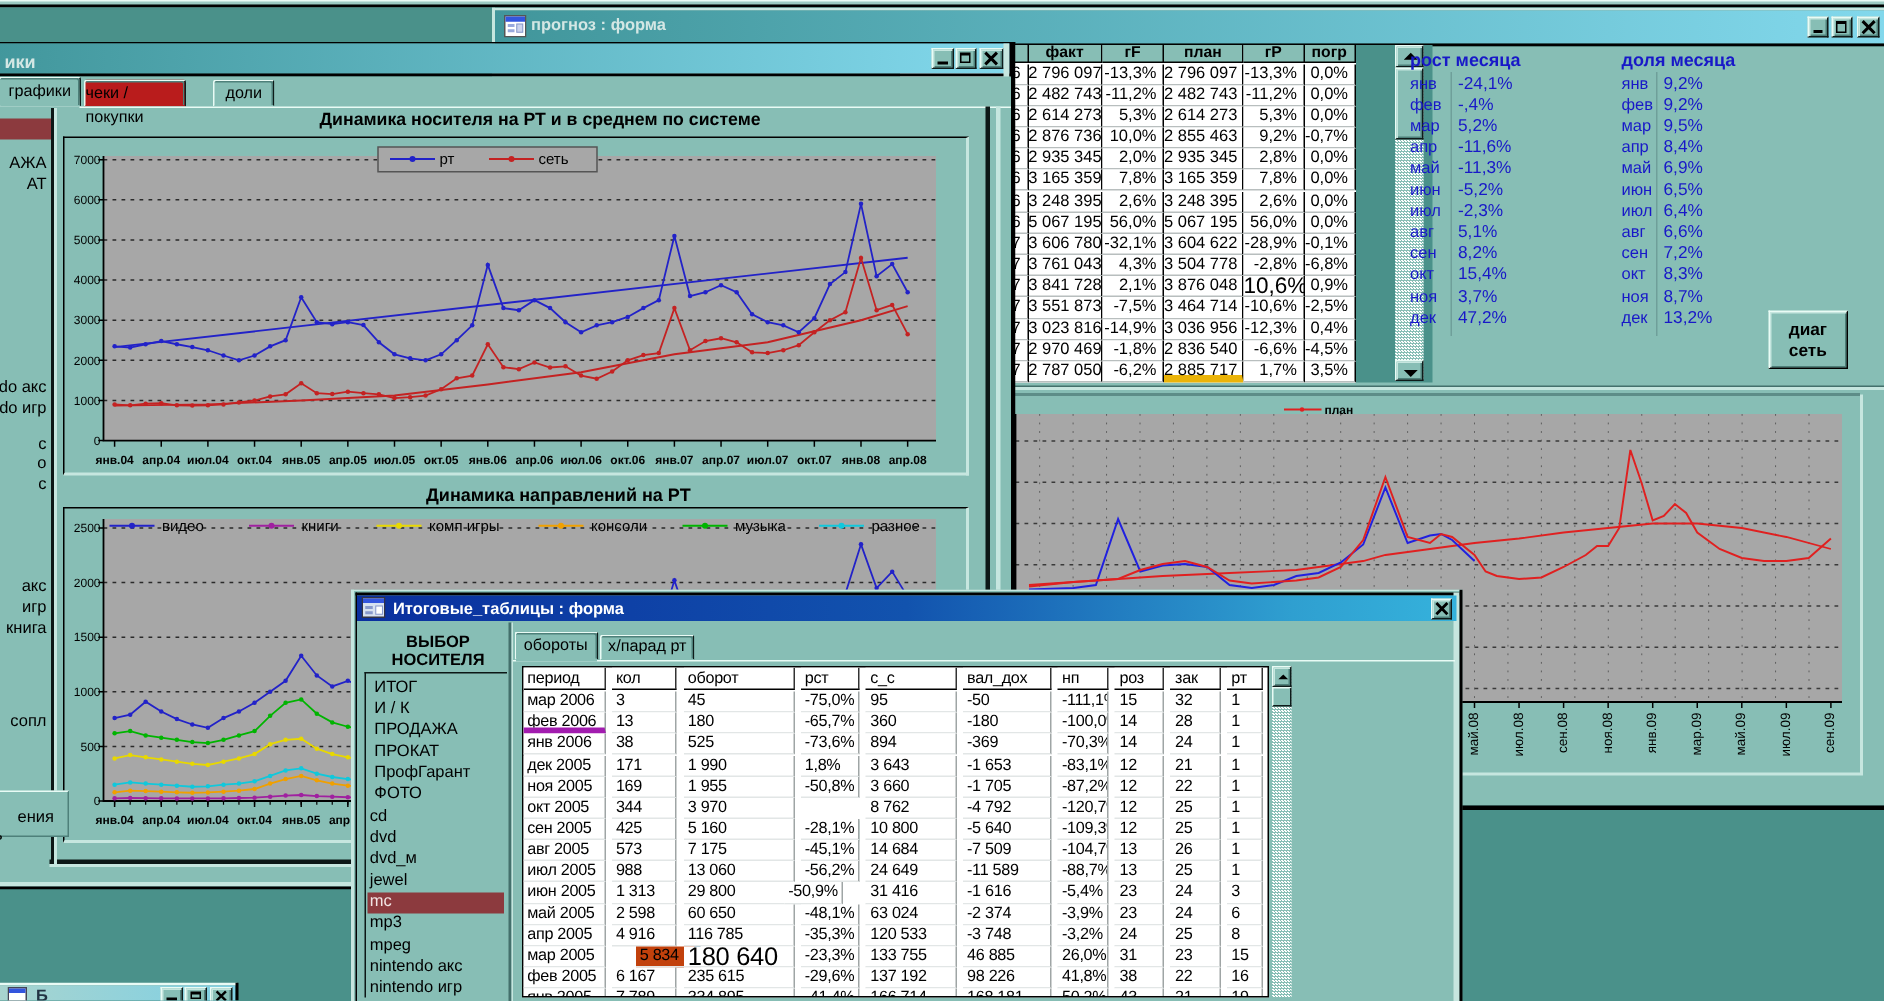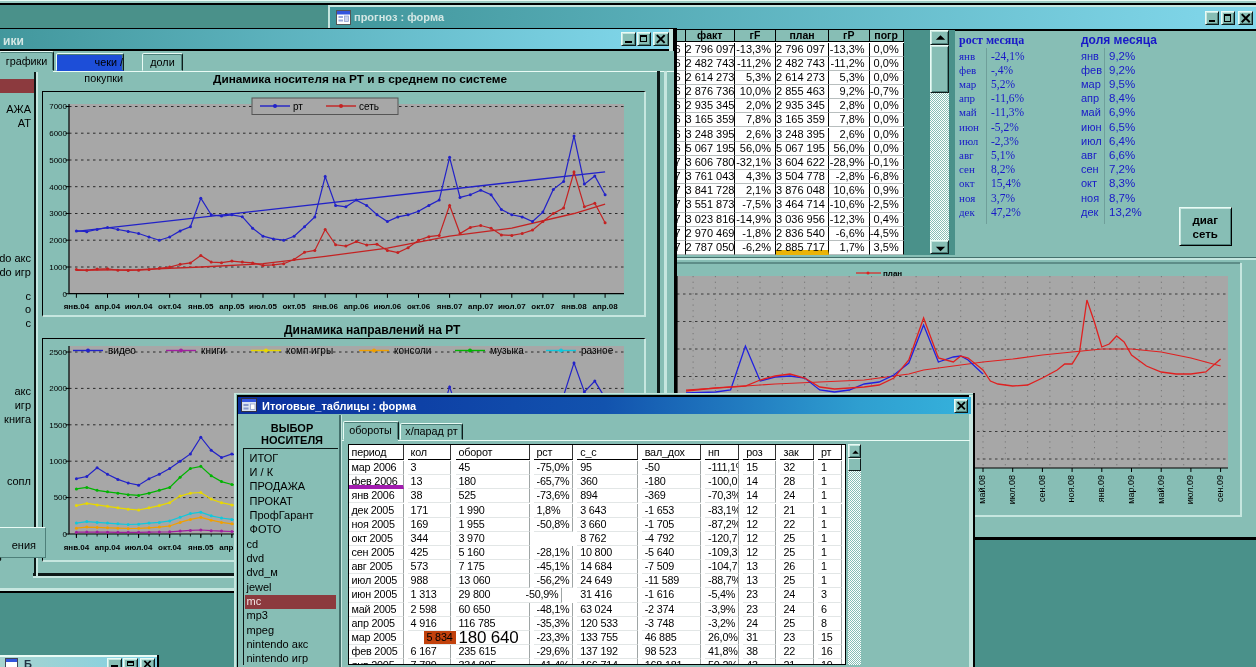--- a/index.html
+++ b/index.html
@@ -99,21 +99,21 @@
       <div style="position:absolute;left:0.0px;top:140.0px;width:85.5px;height:14.2px;padding-right:4px;background:#fff;border-right:1px solid #000;border-bottom:1px solid #b8bebe;font-size:11px;text-align:right;line-height:13.5px;color:#000;white-space:nowrap">7</div>
       <div style="position:absolute;left:85.5px;top:140.0px;width:49.5px;height:14.2px;padding-right:4px;background:#fff;border-right:1px solid #000;border-bottom:1px solid #b8bebe;font-size:11px;text-align:right;line-height:13.5px;color:#000;white-space:nowrap">3 761 043</div>
       <div style="position:absolute;left:135.0px;top:140.0px;width:41.0px;height:14.2px;padding-right:4px;background:#fff;border-right:1px solid #000;border-bottom:1px solid #b8bebe;font-size:11px;text-align:right;line-height:13.5px;color:#000;white-space:nowrap">4,3%</div>
       <div style="position:absolute;left:176.0px;top:140.0px;width:53.0px;height:14.2px;padding-right:4px;background:#fff;border-right:1px solid #000;border-bottom:1px solid #b8bebe;font-size:11px;text-align:right;line-height:13.5px;color:#000;white-space:nowrap">3 504 778</div>
       <div style="position:absolute;left:229.0px;top:140.0px;width:40.6px;height:14.2px;padding-right:4px;background:#fff;border-right:1px solid #000;border-bottom:1px solid #b8bebe;font-size:11px;text-align:right;line-height:13.5px;color:#000;white-space:nowrap">-2,8%</div>
       <div style="position:absolute;left:269.6px;top:140.0px;width:34.1px;height:14.2px;padding-right:4px;background:#fff;border-right:1px solid #000;border-bottom:1px solid #b8bebe;font-size:11px;text-align:right;line-height:13.5px;color:#000;white-space:nowrap">-6,8%</div>
       <div style="position:absolute;left:0.0px;top:154.2px;width:85.5px;height:14.2px;padding-right:4px;background:#fff;border-right:1px solid #000;border-bottom:1px solid #b8bebe;font-size:11px;text-align:right;line-height:13.5px;color:#000;white-space:nowrap">7</div>
       <div style="position:absolute;left:85.5px;top:154.2px;width:49.5px;height:14.2px;padding-right:4px;background:#fff;border-right:1px solid #000;border-bottom:1px solid #b8bebe;font-size:11px;text-align:right;line-height:13.5px;color:#000;white-space:nowrap">3 841 728</div>
       <div style="position:absolute;left:135.0px;top:154.2px;width:41.0px;height:14.2px;padding-right:4px;background:#fff;border-right:1px solid #000;border-bottom:1px solid #b8bebe;font-size:11px;text-align:right;line-height:13.5px;color:#000;white-space:nowrap">2,1%</div>
       <div style="position:absolute;left:176.0px;top:154.2px;width:53.0px;height:14.2px;padding-right:4px;background:#fff;border-right:1px solid #000;border-bottom:1px solid #b8bebe;font-size:11px;text-align:right;line-height:13.5px;color:#000;white-space:nowrap">3 876 048</div>
-      <div style="position:absolute;left:229.0px;top:154.2px;width:40.6px;height:14.2px;padding-right:4px;background:#fff;border-right:1px solid #000;border-bottom:1px solid #b8bebe;font-size:11px;text-align:right;line-height:13.5px;color:#000;white-space:nowrap">10,6%</div>
+      <div style="position:absolute;left:229.0px;top:154.2px;width:40.6px;height:14.2px;padding-right:4px;background:#fff;border-right:1px solid #000;border-bottom:1px solid #b8bebe;font-size:15px;text-align:right;line-height:13.5px;color:#000;white-space:nowrap">10,6%</div>
       <div style="position:absolute;left:269.6px;top:154.2px;width:34.1px;height:14.2px;padding-right:4px;background:#fff;border-right:1px solid #000;border-bottom:1px solid #b8bebe;font-size:11px;text-align:right;line-height:13.5px;color:#000;white-space:nowrap">0,9%</div>
       <div style="position:absolute;left:0.0px;top:168.4px;width:85.5px;height:14.2px;padding-right:4px;background:#fff;border-right:1px solid #000;border-bottom:1px solid #b8bebe;font-size:11px;text-align:right;line-height:13.5px;color:#000;white-space:nowrap">7</div>
       <div style="position:absolute;left:85.5px;top:168.4px;width:49.5px;height:14.2px;padding-right:4px;background:#fff;border-right:1px solid #000;border-bottom:1px solid #b8bebe;font-size:11px;text-align:right;line-height:13.5px;color:#000;white-space:nowrap">3 551 873</div>
       <div style="position:absolute;left:135.0px;top:168.4px;width:41.0px;height:14.2px;padding-right:4px;background:#fff;border-right:1px solid #000;border-bottom:1px solid #b8bebe;font-size:11px;text-align:right;line-height:13.5px;color:#000;white-space:nowrap">-7,5%</div>
       <div style="position:absolute;left:176.0px;top:168.4px;width:53.0px;height:14.2px;padding-right:4px;background:#fff;border-right:1px solid #000;border-bottom:1px solid #b8bebe;font-size:11px;text-align:right;line-height:13.5px;color:#000;white-space:nowrap">3 464 714</div>
       <div style="position:absolute;left:229.0px;top:168.4px;width:40.6px;height:14.2px;padding-right:4px;background:#fff;border-right:1px solid #000;border-bottom:1px solid #b8bebe;font-size:11px;text-align:right;line-height:13.5px;color:#000;white-space:nowrap">-10,6%</div>
       <div style="position:absolute;left:269.6px;top:168.4px;width:34.1px;height:14.2px;padding-right:4px;background:#fff;border-right:1px solid #000;border-bottom:1px solid #b8bebe;font-size:11px;text-align:right;line-height:13.5px;color:#000;white-space:nowrap">-2,5%</div>
       <div style="position:absolute;left:0.0px;top:182.5px;width:85.5px;height:14.2px;padding-right:4px;background:#fff;border-right:1px solid #000;border-bottom:1px solid #b8bebe;font-size:11px;text-align:right;line-height:13.5px;color:#000;white-space:nowrap">7</div>
       <div style="position:absolute;left:85.5px;top:182.5px;width:49.5px;height:14.2px;padding-right:4px;background:#fff;border-right:1px solid #000;border-bottom:1px solid #b8bebe;font-size:11px;text-align:right;line-height:13.5px;color:#000;white-space:nowrap">3 023 816</div>
       <div style="position:absolute;left:135.0px;top:182.5px;width:41.0px;height:14.2px;padding-right:4px;background:#fff;border-right:1px solid #000;border-bottom:1px solid #b8bebe;font-size:11px;text-align:right;line-height:13.5px;color:#000;white-space:nowrap">-14,9%</div>
@@ -136,21 +136,21 @@
     <div style="position:absolute;left:602.0px;top:25.5px;width:19.0px;height:224.0px;">
       <div style="position:absolute;left:0;top:0;width:19px;height:224px;background-image:conic-gradient(#ffffff 25%,#87beb5 0 50%,#ffffff 0 75%,#87beb5 0);background-size:2px 2px"></div>
       <div style="position:absolute;left:0px;top:0px;width:19px;height:14.5px;background:#87beb5;border:1px solid;border-color:#e9fbf5 #0e1b1a #0e1b1a #e9fbf5;box-shadow:inset 1px 1px 0 #c6e6df, inset -1px -1px 0 #4e807a"><svg width="19" height="14.5" viewBox="0 0 18 14">
           <path d="M4.5,8.5 L9,4 L13.5,8.5 Z" fill="#000"></path>
         </svg></div>
       <div style="position:absolute;left:0;top:14.5px;width:19px;height:48px;background:#87beb5;border:1px solid;border-color:#e9fbf5 #0e1b1a #0e1b1a #e9fbf5;box-shadow:inset 1px 1px 0 #c6e6df, inset -1px -1px 0 #4e807a"></div>
       <div style="position:absolute;left:0px;top:209.5px;width:19px;height:14.5px;background:#87beb5;border:1px solid;border-color:#e9fbf5 #0e1b1a #0e1b1a #e9fbf5;box-shadow:inset 1px 1px 0 #c6e6df, inset -1px -1px 0 #4e807a"><svg width="19" height="14.5" viewBox="0 0 18 14">
           <path d="M4.5,5.5 L13.5,5.5 L9,10 Z" fill="#000"></path>
         </svg></div>
     </div>
-    <div style="position:absolute;left:631.0px;top:28.5px;width:120.0px;height:195.0px;font-family:Liberation Serif, serif;">
+    <div style="position:absolute;left:612px;top:28.5px;width:120.0px;height:195.0px;">
       <div style="position:absolute;left:0;top:0;font-size:12px;font-weight:bold;color:#1818c8">рост месяца</div>
       <div style="position:absolute;left:27px;top:15px;width:1px;height:176px;background:#6f9f9a"></div>
       <div style="position:absolute;left:0;top:16.5px;font-size:11px;color:#1818c8">янв</div>
       <div style="position:absolute;left:32px;top:16.5px;font-size:11.5px;color:#1818c8;white-space:nowrap">-24,1%</div>
       <div style="position:absolute;left:0;top:30.7px;font-size:11px;color:#1818c8">фев</div>
       <div style="position:absolute;left:32px;top:30.7px;font-size:11.5px;color:#1818c8;white-space:nowrap">-,4%</div>
       <div style="position:absolute;left:0;top:44.9px;font-size:11px;color:#1818c8">мар</div>
       <div style="position:absolute;left:32px;top:44.9px;font-size:11.5px;color:#1818c8;white-space:nowrap">5,2%</div>
       <div style="position:absolute;left:0;top:59.1px;font-size:11px;color:#1818c8">апр</div>
       <div style="position:absolute;left:32px;top:59.1px;font-size:11.5px;color:#1818c8;white-space:nowrap">-11,6%</div>
@@ -292,21 +292,21 @@
     </div>
     <div style="position:absolute;left:665px;top:4px;width:15.5px;height:14px;background:#87beb5;border:1px solid;border-color:#e9fbf5 #0e1b1a #0e1b1a #e9fbf5;box-shadow:inset 1px 1px 0 #c6e6df, inset -1px -1px 0 #4e807a">
       <svg style="position:absolute;left:1px;top:1px" width="11.5" height="10" viewBox="0 0 10 9">
         <path d="M1.5,1 L8.5,8 M8.5,1 L1.5,8" stroke="#000" stroke-width="1.8"></path>
       </svg>
     </div>
     <div style="position:absolute;left:680.5px;top:1.5px;width:4px;height:565.5px;background:#c6e6df"></div>
     <div style="position:absolute;left:684.5px;top:0px;width:4.5px;height:565.5px;background:#000"></div>
     <div style="position:absolute;left:0;top:23px;width:686px;height:540.0px;background:#87beb5"></div>
     <div style="position:absolute;left:11px;top:23.5px;width:55px;height:20px;background:#87beb5;border:1px solid;border-color:#e9fbf5 #0e1b1a transparent #e9fbf5;border-radius:2px 2px 0 0;box-shadow:inset -1px 1px 0 #4e807a;font-size:10.8px;text-align:center;line-height:18px;color:#000">графики</div>
-    <div style="position:absolute;left:68px;top:25.5px;width:68px;height:18px;background:#1d4ed8;border:1px solid;border-color:#e9fbf5 #0e1b1a transparent #e9fbf5;border-radius:2px 2px 0 0;box-shadow:inset -1px 1px 0 #4e807a;font-size:10.8px;text-align:right;line-height:16px;color:#000">чеки / покупки</div>
+    <div style="position:absolute;left:68px;top:25.5px;width:68px;height:18px;background:#b91c1c;border:1px solid;border-color:#e9fbf5 #0e1b1a transparent #e9fbf5;border-radius:2px 2px 0 0;box-shadow:inset -1px 1px 0 #4e807a;font-size:10.8px;text-align:left;line-height:16px;color:#000">чеки / покупки</div>
     <div style="position:absolute;left:154px;top:25.5px;width:41px;height:18px;background:#87beb5;border:1px solid;border-color:#e9fbf5 #0e1b1a transparent #e9fbf5;border-radius:2px 2px 0 0;box-shadow:inset -1px 1px 0 #4e807a;font-size:10.8px;text-align:center;line-height:16px;color:#000">доли</div>
     <div style="position:absolute;left:0;top:43.5px;width:686px;height:1px;background:#e9fbf5"></div>
     <div style="position:absolute;left:12px;top:43.5px;width:53px;height:1px;background:#87beb5"></div>
     <div style="position:absolute;left:668.5px;top:43.3px;width:3.5px;height:505.2px;background:#0d1817"></div>
     <div style="position:absolute;left:45px;top:545.5px;width:627px;height:3px;background:#0d1817"></div>
     <div style="position:absolute;left:675.5px;top:43.3px;width:3px;height:507px;background:#c6e6df"></div>
     <div style="position:absolute;left:45px;top:548.5px;width:633.5px;height:2px;background:#c6e6df"></div>
     <div style="position:absolute;left:225px;top:44.5px;width:291px;height:12px;font-size:11.8px;font-weight:bold;color:#000;white-space:nowrap">Динамика носителя на РТ и в среднем по системе</div>
     <div style="position:absolute;left:296px;top:295.5px;width:160px;height:12px;font-size:12px;font-weight:bold;color:#000;white-space:nowrap">Динамика направлений на РТ</div>
     <div style="position:absolute;left:54px;top:63.5px;width:603.5px;height:225.5px;border:1.5px solid #000;border-right:2px solid #c6e6df;border-bottom:2px solid #c6e6df;background:#87beb5">
@@ -1147,21 +1147,21 @@
       <div style="position:absolute;left:293.2px;top:185.9px;width:59.3px;height:14.16px;background:#fff;border-right:1px solid #9fa5a5;border-bottom:1px solid #e2e6e6;padding-left:3px;font-size:10.8px;letter-spacing:-0.2px;line-height:13.5px;color:#000;white-space:nowrap;overflow:hidden">46 885</div>
       <div style="position:absolute;left:356.5px;top:185.9px;width:34.3px;height:14.16px;background:#fff;border-right:1px solid #9fa5a5;border-bottom:1px solid #e2e6e6;padding-left:3px;font-size:10.8px;letter-spacing:-0.2px;line-height:13.5px;color:#000;white-space:nowrap;overflow:hidden">26,0%</div>
       <div style="position:absolute;left:394.8px;top:185.9px;width:33.1px;height:14.16px;background:#fff;border-right:1px solid #9fa5a5;border-bottom:1px solid #e2e6e6;padding-left:3px;font-size:10.8px;letter-spacing:-0.2px;line-height:13.5px;color:#000;white-space:nowrap;overflow:hidden">31</div>
       <div style="position:absolute;left:431.9px;top:185.9px;width:33.5px;height:14.16px;background:#fff;border-right:1px solid #9fa5a5;border-bottom:1px solid #e2e6e6;padding-left:3px;font-size:10.8px;letter-spacing:-0.2px;line-height:13.5px;color:#000;white-space:nowrap;overflow:hidden">23</div>
       <div style="position:absolute;left:469.4px;top:185.9px;width:24.6px;height:14.16px;background:#fff;border-right:1px solid #9fa5a5;border-bottom:1px solid #e2e6e6;padding-left:3px;font-size:10.8px;letter-spacing:-0.2px;line-height:13.5px;color:#000;white-space:nowrap;overflow:hidden">15</div>
       <div style="position:absolute;left:0.0px;top:200.1px;width:55.1px;height:14.16px;background:#fff;border-right:1px solid #9fa5a5;border-bottom:1px solid #e2e6e6;padding-left:3px;font-size:10.8px;letter-spacing:-0.2px;line-height:13.5px;color:#000;white-space:nowrap;overflow:hidden">фев 2005</div>
       <div style="position:absolute;left:59.1px;top:200.1px;width:43.9px;height:14.16px;background:#fff;border-right:1px solid #9fa5a5;border-bottom:1px solid #e2e6e6;padding-left:3px;font-size:10.8px;letter-spacing:-0.2px;line-height:13.5px;color:#000;white-space:nowrap;overflow:hidden">6 167</div>
       <div style="position:absolute;left:107.0px;top:200.1px;width:74.0px;height:14.16px;background:#fff;border-right:1px solid #9fa5a5;border-bottom:1px solid #e2e6e6;padding-left:3px;font-size:10.8px;letter-spacing:-0.2px;line-height:13.5px;color:#000;white-space:nowrap;overflow:hidden">235 615</div>
       <div style="position:absolute;left:185.0px;top:200.1px;width:39.7px;height:14.16px;background:#fff;border-right:1px solid #9fa5a5;border-bottom:1px solid #e2e6e6;padding-left:3px;font-size:10.8px;letter-spacing:-0.2px;line-height:13.5px;color:#000;white-space:nowrap;overflow:hidden">-29,6%</div>
       <div style="position:absolute;left:228.7px;top:200.1px;width:60.5px;height:14.16px;background:#fff;border-right:1px solid #9fa5a5;border-bottom:1px solid #e2e6e6;padding-left:3px;font-size:10.8px;letter-spacing:-0.2px;line-height:13.5px;color:#000;white-space:nowrap;overflow:hidden">137 192</div>
-      <div style="position:absolute;left:293.2px;top:200.1px;width:59.3px;height:14.16px;background:#fff;border-right:1px solid #9fa5a5;border-bottom:1px solid #e2e6e6;padding-left:3px;font-size:10.8px;letter-spacing:-0.2px;line-height:13.5px;color:#000;white-space:nowrap;overflow:hidden">98 523</div>
+      <div style="position:absolute;left:293.2px;top:200.1px;width:59.3px;height:14.16px;background:#fff;border-right:1px solid #9fa5a5;border-bottom:1px solid #e2e6e6;padding-left:3px;font-size:10.8px;letter-spacing:-0.2px;line-height:13.5px;color:#000;white-space:nowrap;overflow:hidden">98 226</div>
       <div style="position:absolute;left:356.5px;top:200.1px;width:34.3px;height:14.16px;background:#fff;border-right:1px solid #9fa5a5;border-bottom:1px solid #e2e6e6;padding-left:3px;font-size:10.8px;letter-spacing:-0.2px;line-height:13.5px;color:#000;white-space:nowrap;overflow:hidden">41,8%</div>
       <div style="position:absolute;left:394.8px;top:200.1px;width:33.1px;height:14.16px;background:#fff;border-right:1px solid #9fa5a5;border-bottom:1px solid #e2e6e6;padding-left:3px;font-size:10.8px;letter-spacing:-0.2px;line-height:13.5px;color:#000;white-space:nowrap;overflow:hidden">38</div>
       <div style="position:absolute;left:431.9px;top:200.1px;width:33.5px;height:14.16px;background:#fff;border-right:1px solid #9fa5a5;border-bottom:1px solid #e2e6e6;padding-left:3px;font-size:10.8px;letter-spacing:-0.2px;line-height:13.5px;color:#000;white-space:nowrap;overflow:hidden">22</div>
       <div style="position:absolute;left:469.4px;top:200.1px;width:24.6px;height:14.16px;background:#fff;border-right:1px solid #9fa5a5;border-bottom:1px solid #e2e6e6;padding-left:3px;font-size:10.8px;letter-spacing:-0.2px;line-height:13.5px;color:#000;white-space:nowrap;overflow:hidden">16</div>
       <div style="position:absolute;left:0.0px;top:214.2px;width:55.1px;height:14.16px;background:#fff;border-right:1px solid #9fa5a5;border-bottom:1px solid #e2e6e6;padding-left:3px;font-size:10.8px;letter-spacing:-0.2px;line-height:13.5px;color:#000;white-space:nowrap;overflow:hidden">янв 2005</div>
       <div style="position:absolute;left:59.1px;top:214.2px;width:43.9px;height:14.16px;background:#fff;border-right:1px solid #9fa5a5;border-bottom:1px solid #e2e6e6;padding-left:3px;font-size:10.8px;letter-spacing:-0.2px;line-height:13.5px;color:#000;white-space:nowrap;overflow:hidden">7 789</div>
       <div style="position:absolute;left:107.0px;top:214.2px;width:74.0px;height:14.16px;background:#fff;border-right:1px solid #9fa5a5;border-bottom:1px solid #e2e6e6;padding-left:3px;font-size:10.8px;letter-spacing:-0.2px;line-height:13.5px;color:#000;white-space:nowrap;overflow:hidden">334 895</div>
       <div style="position:absolute;left:185.0px;top:214.2px;width:39.7px;height:14.16px;background:#fff;border-right:1px solid #9fa5a5;border-bottom:1px solid #e2e6e6;padding-left:3px;font-size:10.8px;letter-spacing:-0.2px;line-height:13.5px;color:#000;white-space:nowrap;overflow:hidden">-41,4%</div>
       <div style="position:absolute;left:228.7px;top:214.2px;width:60.5px;height:14.16px;background:#fff;border-right:1px solid #9fa5a5;border-bottom:1px solid #e2e6e6;padding-left:3px;font-size:10.8px;letter-spacing:-0.2px;line-height:13.5px;color:#000;white-space:nowrap;overflow:hidden">166 714</div>
       <div style="position:absolute;left:293.2px;top:214.2px;width:59.3px;height:14.16px;background:#fff;border-right:1px solid #9fa5a5;border-bottom:1px solid #e2e6e6;padding-left:3px;font-size:10.8px;letter-spacing:-0.2px;line-height:13.5px;color:#000;white-space:nowrap;overflow:hidden">168 181</div>

